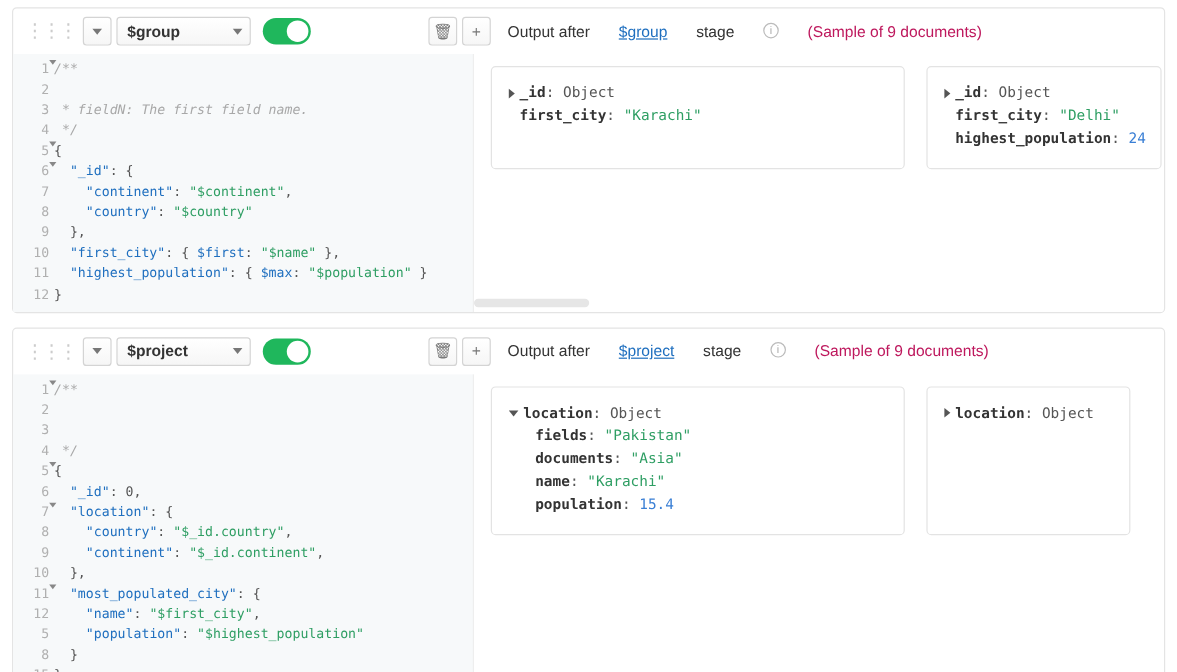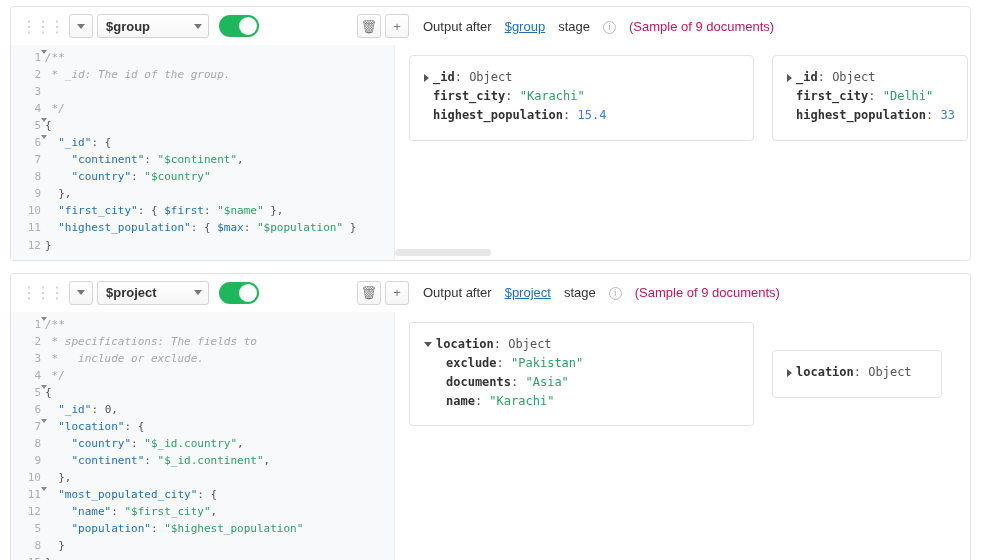--- a/index.html
+++ b/index.html
@@ -21,21 +21,21 @@
     display: flex;
     flex-direction: column;
   }
   .stage-header {
     display: flex;
     align-items: center;
     padding: 6px 8px;
     height: 38px;
   }
   .hdr-left { display: flex; align-items: center; gap: 4px; flex: 0 0 390px; }
-  .hdr-right { display: flex; align-items:flex-end; gap: 13px; padding-left: 14px; font-size: 13px; color:#333; }
+  .hdr-right { display: flex; align-items:flex-start; gap: 24px; padding-left: 14px; font-size: 13px; color:#333; }
   .grip { color:#ccc; font-size:16px; letter-spacing:-2px; cursor:grab; padding:0 2px; }
   .btn {
     height: 24px; min-width:24px;
     border: 1px solid #d4d4d4;
     background: linear-gradient(#fff,#f6f6f6);
     border-radius: 3px;
     display:inline-flex; align-items:center; justify-content:center;
     font-size:12px; color:#555; cursor:pointer;
   }
   .btn.square { width:24px; padding:0; }
@@ -83,21 +83,21 @@
   .code { color:#555; }
   .tok-comment{ color:#a8a8a8; font-style:italic;}
   .tok-punct{ color:#555;}
   .tok-key{ color:#1f6fbf;}
   .tok-str{ color:#2e9e63;}
   .output-pane {
     flex:1; padding: 10px 2px 10px 14px;
     position:relative;
     overflow:hidden;
   }
-  .cards { display:flex; gap:18px;align-items:center; }
+  .cards { display:flex; gap:18px; }
   .doc-card {
     border:1px solid #e3e3e3; border-radius:4px;
     padding:12px 14px 14px 14px;
     font-family: "Menlo","Consolas",monospace;
     font-size:12px; line-height:1.6;
     min-width: 345px;
     background:#fff;
   }
   .doc-card.cut { min-width: 170px; overflow:hidden; }
   .doc-line{ white-space:nowrap; }
@@ -143,43 +143,42 @@
           <span class="out-label">Output after </span>
           <span class="out-link">$group</span>
           <span class="out-label"> stage</span>
           <span class="info-icon">i</span>
           <span class="sample">(Sample of 9 documents)</span>
         </div>
       </div>
       <div class="stage-body">
         <div class="code-pane">
           <div class="code-line"><span class="gutter">1<span class="fold"></span></span><span class="code"><span class="tok-comment">/**</span></span></div>
-          <div class="code-line"><span class="gutter">2</span><span class="code"><span class="tok-comment"> * _id: The id of the group.</span></span></div>
-          <div class="code-line"><span class="gutter">3</span></div>
+          <div class="code-line"><span class="gutter">2</span></div>
+          <div class="code-line"><span class="gutter">3</span><span class="code"><span class="tok-comment"> * fieldN: The first field name.</span></span></div>
           <div class="code-line"><span class="gutter">4</span><span class="code"><span class="tok-comment"> */</span></span></div>
           <div class="code-line"><span class="gutter">5<span class="fold"></span></span><span class="code"><span class="tok-punct">{</span></span></div>
           <div class="code-line"><span class="gutter">6<span class="fold"></span></span><span class="code"><span class="tok-punct">  </span><span class="tok-key">"_id"</span><span class="tok-punct">: {</span></span></div>
           <div class="code-line"><span class="gutter">7</span><span class="code"><span class="tok-punct">    </span><span class="tok-key">"continent"</span><span class="tok-punct">: </span><span class="tok-str">"$continent"</span><span class="tok-punct">,</span></span></div>
           <div class="code-line"><span class="gutter">8</span><span class="code"><span class="tok-punct">    </span><span class="tok-key">"country"</span><span class="tok-punct">: </span><span class="tok-str">"$country"</span></span></div>
           <div class="code-line"><span class="gutter">9</span><span class="code"><span class="tok-punct">  },</span></span></div>
           <div class="code-line"><span class="gutter">10</span><span class="code"><span class="tok-punct">  </span><span class="tok-key">"first_city"</span><span class="tok-punct">: { </span><span class="tok-key">$first</span><span class="tok-punct">: </span><span class="tok-str">"$name"</span><span class="tok-punct"> },</span></span></div>
           <div class="code-line"><span class="gutter">11</span><span class="code"><span class="tok-punct">  </span><span class="tok-key">"highest_population"</span><span class="tok-punct">: { </span><span class="tok-key">$max</span><span class="tok-punct">: </span><span class="tok-str">"$population"</span><span class="tok-punct"> }</span></span></div>
           <div class="code-line"><span class="gutter">12</span><span class="code"><span class="tok-punct">}</span></span></div>
         </div>
         <div class="output-pane">
           <div class="cards">
             <div class="doc-card">
               <div class="doc-line "><span class="tri right"></span><span class="k-field">_id</span><span class="k-colon">: </span><span class="v-type">Object</span></div>
               <div class="doc-line "><span style="display: inline-block; width: 9px;"></span><span class="k-field">first_city</span><span class="k-colon">: </span><span class="v-str">"Karachi"</span></div>
-              <div class="doc-line "><span style="display: inline-block; width: 9px;"></span><span class="k-field">highest_population</span><span class="k-colon">: </span><span class="v-num">15.4</span></div>
             </div>
             <div class="doc-card cut">
               <div class="doc-line "><span class="tri right"></span><span class="k-field">_id</span><span class="k-colon">: </span><span class="v-type">Object</span></div>
               <div class="doc-line "><span style="display: inline-block; width: 9px;"></span><span class="k-field">first_city</span><span class="k-colon">: </span><span class="v-str">"Delhi"</span></div>
-              <div class="doc-line "><span style="display: inline-block; width: 9px;"></span><span class="k-field">highest_population</span><span class="k-colon">: </span><span class="v-num">33</span></div>
+              <div class="doc-line "><span style="display: inline-block; width: 9px;"></span><span class="k-field">highest_population</span><span class="k-colon">: </span><span class="v-num">24</span></div>
             </div>
           </div>
           <div class="scroll-hint"></div>
         </div>
       </div>
     </div>
     <div class="stage">
       <div class="stage-header">
         <div class="hdr-left">
           <span class="grip">⋮⋮⋮</span>
@@ -203,42 +202,43 @@
           <span class="out-label">Output after </span>
           <span class="out-link">$project</span>
           <span class="out-label"> stage</span>
           <span class="info-icon">i</span>
           <span class="sample">(Sample of 9 documents)</span>
         </div>
       </div>
       <div class="stage-body">
         <div class="code-pane">
           <div class="code-line"><span class="gutter">1<span class="fold"></span></span><span class="code"><span class="tok-comment">/**</span></span></div>
-          <div class="code-line"><span class="gutter">2</span><span class="code"><span class="tok-comment"> * specifications: The fields to</span></span></div>
-          <div class="code-line"><span class="gutter">3</span><span class="code"><span class="tok-comment"> *   include or exclude.</span></span></div>
+          <div class="code-line"><span class="gutter">2</span></div>
+          <div class="code-line"><span class="gutter">3</span></div>
           <div class="code-line"><span class="gutter">4</span><span class="code"><span class="tok-comment"> */</span></span></div>
           <div class="code-line"><span class="gutter">5<span class="fold"></span></span><span class="code"><span class="tok-punct">{</span></span></div>
           <div class="code-line"><span class="gutter">6</span><span class="code"><span class="tok-punct">  </span><span class="tok-key">"_id"</span><span class="tok-punct">: </span><span class="tok-punct">0,</span></span></div>
           <div class="code-line"><span class="gutter">7<span class="fold"></span></span><span class="code"><span class="tok-punct">  </span><span class="tok-key">"location"</span><span class="tok-punct">: {</span></span></div>
           <div class="code-line"><span class="gutter">8</span><span class="code"><span class="tok-punct">    </span><span class="tok-key">"country"</span><span class="tok-punct">: </span><span class="tok-str">"$_id.country"</span><span class="tok-punct">,</span></span></div>
           <div class="code-line"><span class="gutter">9</span><span class="code"><span class="tok-punct">    </span><span class="tok-key">"continent"</span><span class="tok-punct">: </span><span class="tok-str">"$_id.continent"</span><span class="tok-punct">,</span></span></div>
           <div class="code-line"><span class="gutter">10</span><span class="code"><span class="tok-punct">  },</span></span></div>
           <div class="code-line"><span class="gutter">11<span class="fold"></span></span><span class="code"><span class="tok-punct">  </span><span class="tok-key">"most_populated_city"</span><span class="tok-punct">: {</span></span></div>
           <div class="code-line"><span class="gutter">12</span><span class="code"><span class="tok-punct">    </span><span class="tok-key">"name"</span><span class="tok-punct">: </span><span class="tok-str">"$first_city"</span><span class="tok-punct">,</span></span></div>
           <div class="code-line"><span class="gutter">5</span><span class="code"><span class="tok-punct">    </span><span class="tok-key">"population"</span><span class="tok-punct">: </span><span class="tok-str">"$highest_population"</span></span></div>
           <div class="code-line"><span class="gutter">8</span><span class="code"><span class="tok-punct">  }</span></span></div>
           <div class="code-line"><span class="gutter">15</span><span class="code"><span class="tok-punct">}</span></span></div>
         </div>
         <div class="output-pane">
           <div class="cards">
             <div class="doc-card">
               <div class="doc-line "><span class="tri down"></span><span class="k-field">location</span><span class="k-colon">: </span><span class="v-type">Object</span></div>
-              <div class="doc-line indent1"><span class="k-field">exclude</span><span class="k-colon">: </span><span class="v-str">"Pakistan"</span></div>
+              <div class="doc-line indent1"><span class="k-field">fields</span><span class="k-colon">: </span><span class="v-str">"Pakistan"</span></div>
               <div class="doc-line indent1"><span class="k-field">documents</span><span class="k-colon">: </span><span class="v-str">"Asia"</span></div>
               <div class="doc-line indent1"><span class="k-field">name</span><span class="k-colon">: </span><span class="v-str">"Karachi"</span></div>
+              <div class="doc-line indent1"><span class="k-field">population</span><span class="k-colon">: </span><span class="v-num">15.4</span></div>
             </div>
             <div class="doc-card cut">
               <div class="doc-line "><span class="tri right"></span><span class="k-field">location</span><span class="k-colon">: </span><span class="v-type">Object</span></div>
             </div>
           </div>
         </div>
       </div>
     </div>
   </div>
 

